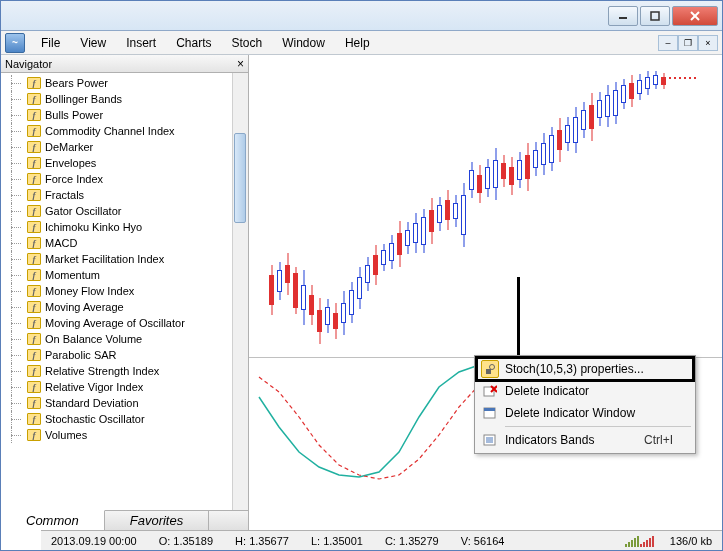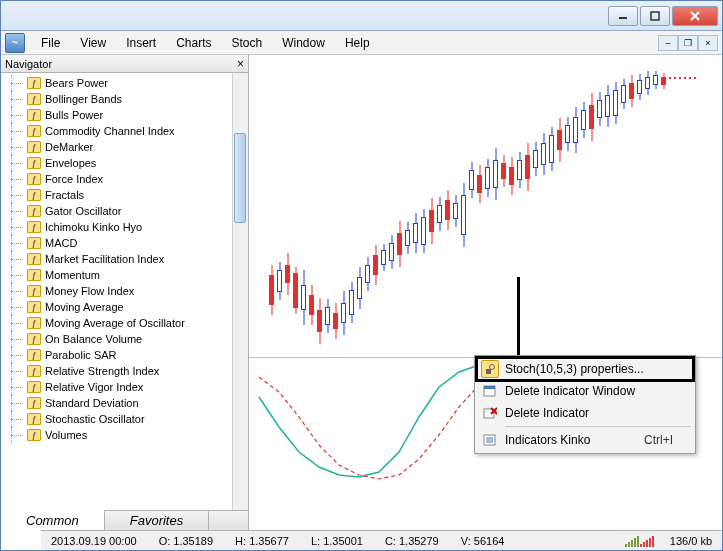--- a/index.html
+++ b/index.html
@@ -214,47 +214,47 @@
           <svg width="12" height="12">
               <circle cx="8" cy="4" r="2.5" fill="none" stroke="#666"></circle>
               <rect x="2" y="6" width="5" height="5" fill="#666"></rect>
             </svg>
         </span>
         <span>Stoch(10,5,3) properties...</span>
       </div>
       <div class="ctx-item">
         <span class="ctx-icon">
           <svg width="14" height="14">
-              <rect x="1" y="2" width="11" height="10" fill="#fff" stroke="#888"></rect>
-              <rect x="1" y="2" width="11" height="3" fill="#4a76b8"></rect>
-            </svg>
-        </span>
-        <span>Delete Indicator Window</span>
-      </div>
-      <div class="ctx-item">
-        <span class="ctx-icon">
-          <svg width="14" height="14">
               <rect x="1" y="3" width="10" height="9" fill="#fff" stroke="#888"></rect>
               <line x1="8" y1="2" x2="14" y2="8" stroke="#d00" stroke-width="2"></line>
               <line x1="14" y1="2" x2="8" y2="8" stroke="#d00" stroke-width="2"></line>
             </svg>
         </span>
         <span>Delete Indicator</span>
+      </div>
+      <div class="ctx-item">
+        <span class="ctx-icon">
+          <svg width="14" height="14">
+              <rect x="1" y="2" width="11" height="10" fill="#fff" stroke="#888"></rect>
+              <rect x="1" y="2" width="11" height="3" fill="#4a76b8"></rect>
+            </svg>
+        </span>
+        <span>Delete Indicator Window</span>
       </div>
       <div class="ctx-sep"></div>
       <div class="ctx-item">
         <span class="ctx-icon">
           <svg width="14" height="14">
               <rect x="1" y="2" width="11" height="10" fill="#fff" stroke="#888"></rect>
               <line x1="3" y1="5" x2="10" y2="5" stroke="#4a76b8"></line>
               <line x1="3" y1="7" x2="10" y2="7" stroke="#4a76b8"></line>
               <line x1="3" y1="9" x2="10" y2="9" stroke="#4a76b8"></line>
             </svg>
         </span>
-        <span>Indicators Kinko</span>
+        <span>Indicators Bands</span>
         <span class="ctx-shortcut">Ctrl+I</span>
       </div>
     </div>
   <div class="candle red" style="left: 20px; top: 210px; width: 5px; height: 50px;">
         <div class="wick" style="top: 0px; height: 100%;"></div>
         <div class="body" style="top: 10px; height: 30px; background: rgb(224, 48, 48);"></div>
       </div>
       <div class="candle blue" style="left: 28px; top: 207px; width: 5px; height: 38px;">
         <div class="wick" style="top: 0px; height: 100%;"></div>
         <div class="body" style="top: 8px; height: 22px;"></div>

